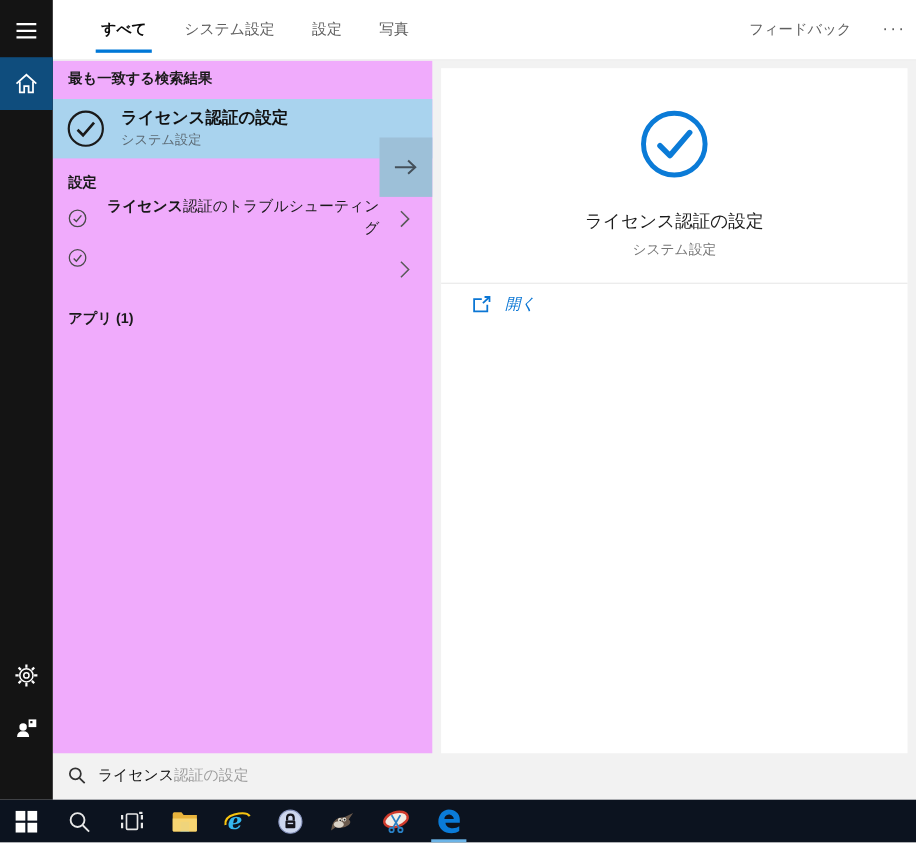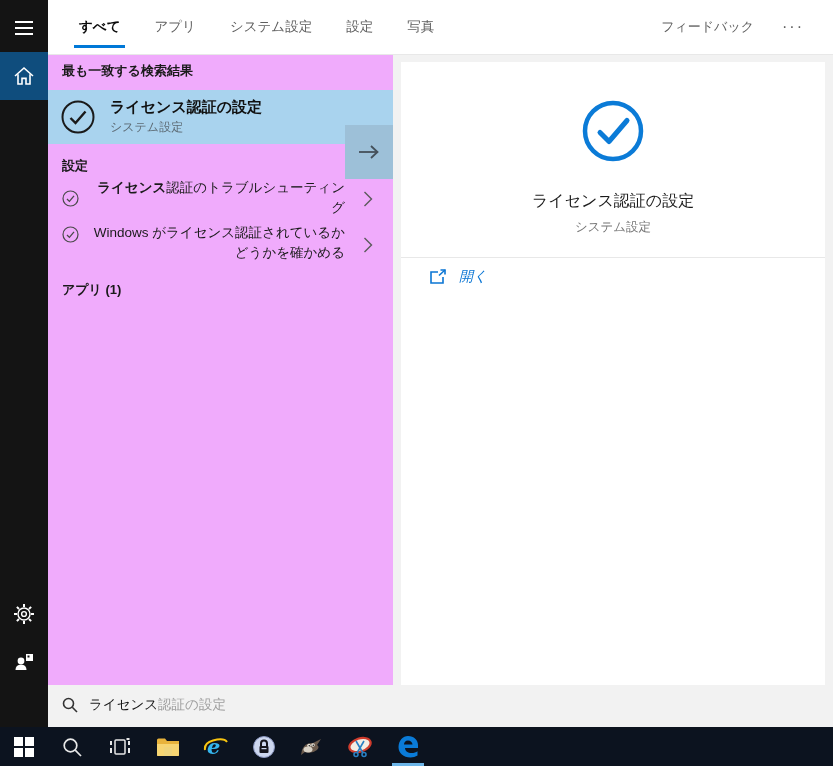--- a/index.html
+++ b/index.html
@@ -15,25 +15,25 @@
   
   .rail{position:absolute;left:0;top:0;width:48px;height:727px;background:var(--sidebar-bg);z-index:5;}
   .rail-btn{position:absolute;left:0;width:48px;height:48px;display:flex;align-items:center;justify-content:center;background:transparent;border:none;cursor:pointer;}
   .rail-btn.hamburger{top:4px;}
   .home-tile{position:absolute;left:0;top:52px;width:48px;height:48px;background:var(--home-tile);display:flex;align-items:center;justify-content:center;}
   .rail-btn.gear{top:590px;}
   .rail-btn.user{top:638px;}
 
   
   .tabbar{position:absolute;left:48px;top:0;width:785px;height:55px;background:#fff;border-bottom:1px solid #e8e8e8;display:flex;align-items:center;z-index:4;}
-  .tabs{display:flex;align-items:center;height:100%;padding-left:14px;}
+  .tabs{display:flex;align-items:center;height:100%;padding-left:27px;}
   .tab{position:relative;height:100%;display:flex;align-items:center;gap:5px;padding:0 17px;font-size:13.5px;color:#5f5f5f;background:none;border:none;cursor:pointer;font-family:inherit;}
   .tab.active{color:#0a0a0a;font-weight:bold;}
   .tab.active::after{content:"";position:absolute;left:12px;right:12px;bottom:6px;height:3px;background:var(--accent);}
-  .tabbar-right{margin-left:auto;display:flex;align-items:center;gap:28px;padding-right:29px;}
+  .tabbar-right{margin-left:auto;display:flex;align-items:center;gap:28px;padding-right:9px;}
   .feedback{font-size:13px;color:#5f5f5f;background:none;border:none;cursor:pointer;font-family:inherit;}
   .more-dots{font-size:16px;color:#5f5f5f;background:none;border:none;cursor:pointer;letter-spacing:2px;font-family:inherit;}
 
   
   .leftcol{position:absolute;left:48px;top:55px;width:345px;height:630px;background:#f0abfc;z-index:3;}
   .sec-header{position:absolute;left:14px;font-size:13px;font-weight:bold;color:#1a1a1a;}
   .hdr-best{top:7px;}
   .hdr-settings{top:102px;}
   .hdr-apps{top:226px;}
 
@@ -129,23 +129,20 @@
           <path d="M2.5 19 Q2.5 13.8 8 13.8 Q13.5 13.8 13.5 19 Z" fill="#fff"></path>
         </svg>
       </span>
     </button>
   </aside>
 
   <header class="tabbar">
     <nav class="tabs">
       <button class="tab active">
           <span>すべて</span>
-        </button>
-      <button class="tab">
-          <span>アプリ</span>
         </button>
       <button class="tab">
           <span>システム設定</span>
         </button>
       <button class="tab">
           <span>設定</span>
         </button>
       <button class="tab">
           <span>写真</span>
         </button>
@@ -197,21 +194,20 @@
       </span>
     </div>
 
     <div class="list-item item-2">
       <span class="li-check">
         <svg width="17" height="17" viewBox="0 0 17 17" fill="none">
             <circle cx="8.5" cy="8.5" r="7.5" stroke="#4a4a4a" stroke-width="1.2"></circle>
             <path d="M5 9 L7.4 11.4 L12 5.8" stroke="#4a4a4a" stroke-width="1.3" fill="none"></path>
           </svg>
       </span>
-      <span class="li-text">Windows がライセンス認証されているかどうかを確かめる</span>
       <span class="li-chev">
         <svg width="10" height="16" viewBox="0 0 10 16" fill="none" stroke="#5a5a5a" stroke-width="1.4">
             <polyline points="1.5,1 8.5,8 1.5,15"></polyline>
           </svg>
       </span>
     </div>
 
     <div class="sec-header hdr-apps">アプリ (1)</div>
   </section>
 

